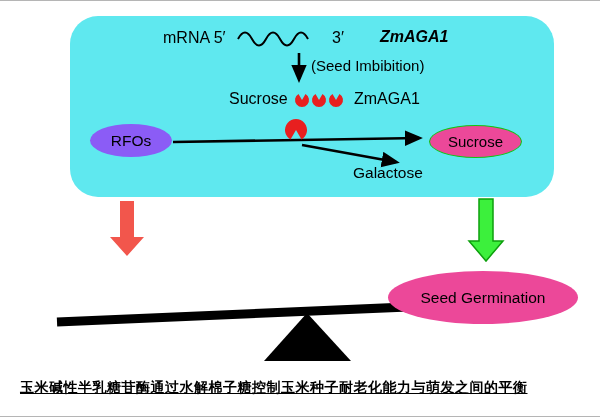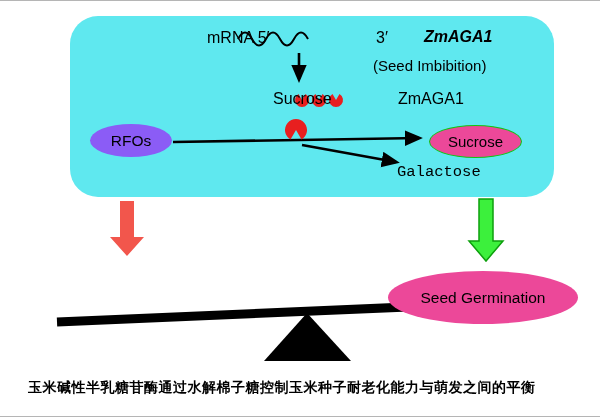--- a/index.html
+++ b/index.html
@@ -18,38 +18,38 @@
     left:70px;top:15px;width:484px;height:181px;
     background:#5fe8ef;
     border-radius:28px;
   }
   .overlay{
     position:absolute;left:0;top:0;width:600px;height:417px;
     pointer-events:none;
   }
   .txt{
     position:absolute;color:#000;white-space:nowrap;
-    font-size:15px;line-height:1.1;margin-left:44px;
+    font-size:15px;line-height:1.1;
   }
   .big{font-size:16px;}
   .italic{font-style:italic;font-weight:600;}
   .ellipse{
     position:absolute;border-radius:50%;
     display:flex;align-items:center;justify-content:center;
     color:#000;white-space:nowrap;
   }
   .red-fill{background:#8b5cf6;}
   .green-fill{background:#ec4899;}
   .sucrose{border:1px solid #12c312;}
   .seed-ell{font-size:15.5px;}
   .caption{
-    position:absolute;left:28px;top:378px;width:545px;
+    position:absolute;left:20px;top:378px;width:545px;
     font-family:"Liberation Serif",serif;
     font-weight:bold;font-size:14px;color:#000;
-    letter-spacing:0.5px;white-space:nowrap;
+    letter-spacing:0.5px;white-space:nowrap;text-decoration:underline;
   }
 </style>
 </head>
 <body>
 
 <div class="stage">
 
   <div class="panel"></div>
 
   <svg class="overlay" viewBox="0 0 600 417">
@@ -80,24 +80,24 @@
     <path d="M479,198 L493,198 L493,240 L503,240 L486,260 L469,240 L479,240 Z" fill="#3cf03c" stroke="#0ca00c" stroke-width="1.5"></path>
 
     <line x1="57" y1="321" x2="548" y2="300" stroke="#000" stroke-width="9"></line>
 
     <polygon points="307,312 264,360 351,360" fill="#000"></polygon>
   </svg>
 
   <div class="txt big" style="left:163px;top:28px;">mRNA 5′</div>
   <div class="txt big" style="left:332px;top:28px;">3′</div>
   <div class="txt big italic" style="left:380px;top:27px;">ZmAGA1</div>
-  <div class="txt" style="left:329px;top:57px;">(Seed Imbibition)</div>
+  <div class="txt" style="left:311px;top:57px;">(Seed Imbibition)</div>
   <div class="txt big" style="left:229px;top:89px;">Sucrose</div>
   <div class="txt big" style="left:354px;top:89px;">ZmAGA1</div>
-  <div class="txt" style="left:353px;top:163px;font-size:15.5px;font-family:Liberation Mono, monospace;">Galactose</div>
+  <div class="txt" style="left:353px;top:163px;font-size:15.5px;">Galactose</div>
 
   <div class="ellipse red-fill" style="left:90px;top:123px;width:82px;height:33px;font-size:15.5px;">RFOs</div>
   <div class="ellipse green-fill sucrose" style="left:429px;top:124px;width:91px;height:31px;font-size:15px;">Sucrose</div>
 
   <div class="ellipse green-fill seed-ell" style="left:388px;top:270px;width:190px;height:53px;">Seed Germination</div>
 
   <div class="caption">玉米碱性半乳糖苷酶通过水解棉子糖控制玉米种子耐老化能力与萌发之间的平衡</div>
 
 </div>
 

